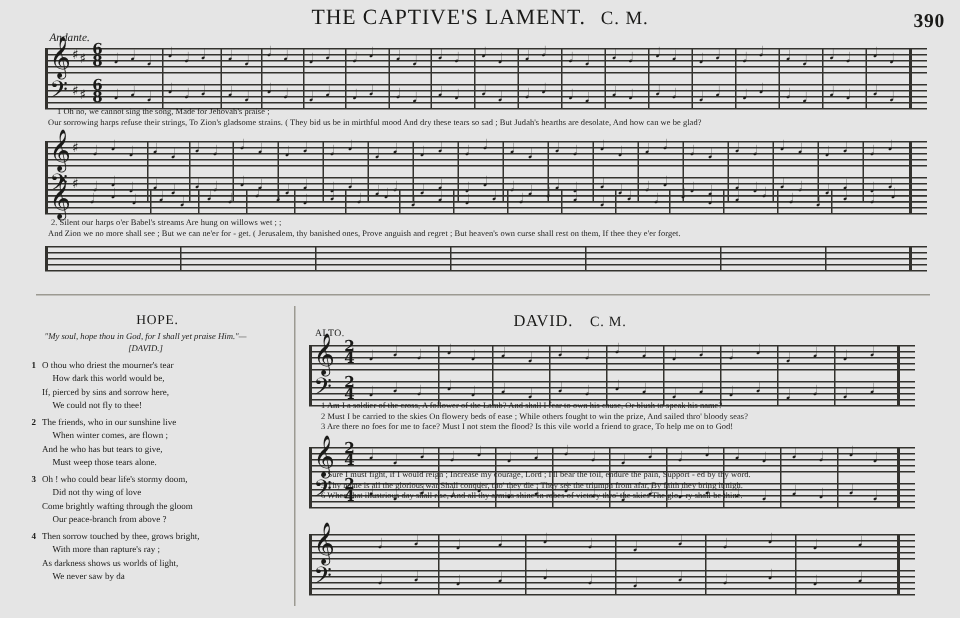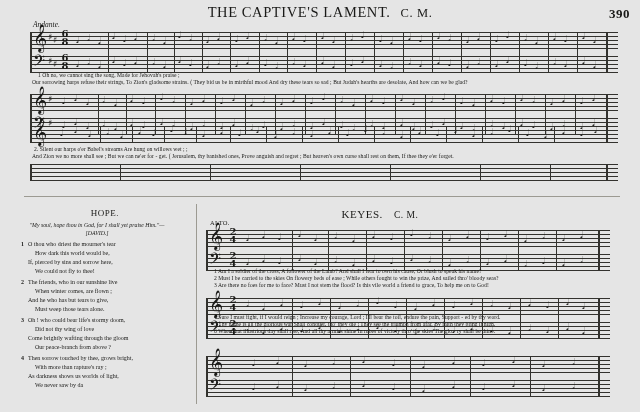--- a/index.html
+++ b/index.html
@@ -525,21 +525,21 @@
     <span class="vline" style="position:absolute; left:-7px; top:0; font-weight:bold;">4</span>
     <span class="vline">Then sorrow touched by thee, grows bright,</span>
     <span class="vline ind">With more than rapture's ray ;</span>
     <span class="vline">As darkness shows us worlds of light,</span>
     <span class="vline ind">We never saw by da</span>
   </div>
 
   <div class="vrule" style="left:196px; top:204px; height:200px;"></div>
 
   <div class="tune-head" style="left:230px; top:208px; width:300px; font-size:11px;">
-    <span>KEYES.</span>
+    <span>DAVID.</span>
     <span style="margin-left:8px; font-size:9.5px;">C. M.</span>
   </div>
 
   <div class="system" style="left:206px; top:226px; width:404px; height:46px;">
     <div class="voice-tag" style="left:4px; top:-7px;">ALTO.</div>
     <div class="staff" style="top:4px;">
       <div class="ln" style="top:0px;"></div>
         <div class="ln" style="top:4px;"></div>
       <div class="ln" style="top:8px;"></div>
         <div class="ln" style="top:12px;"></div>

